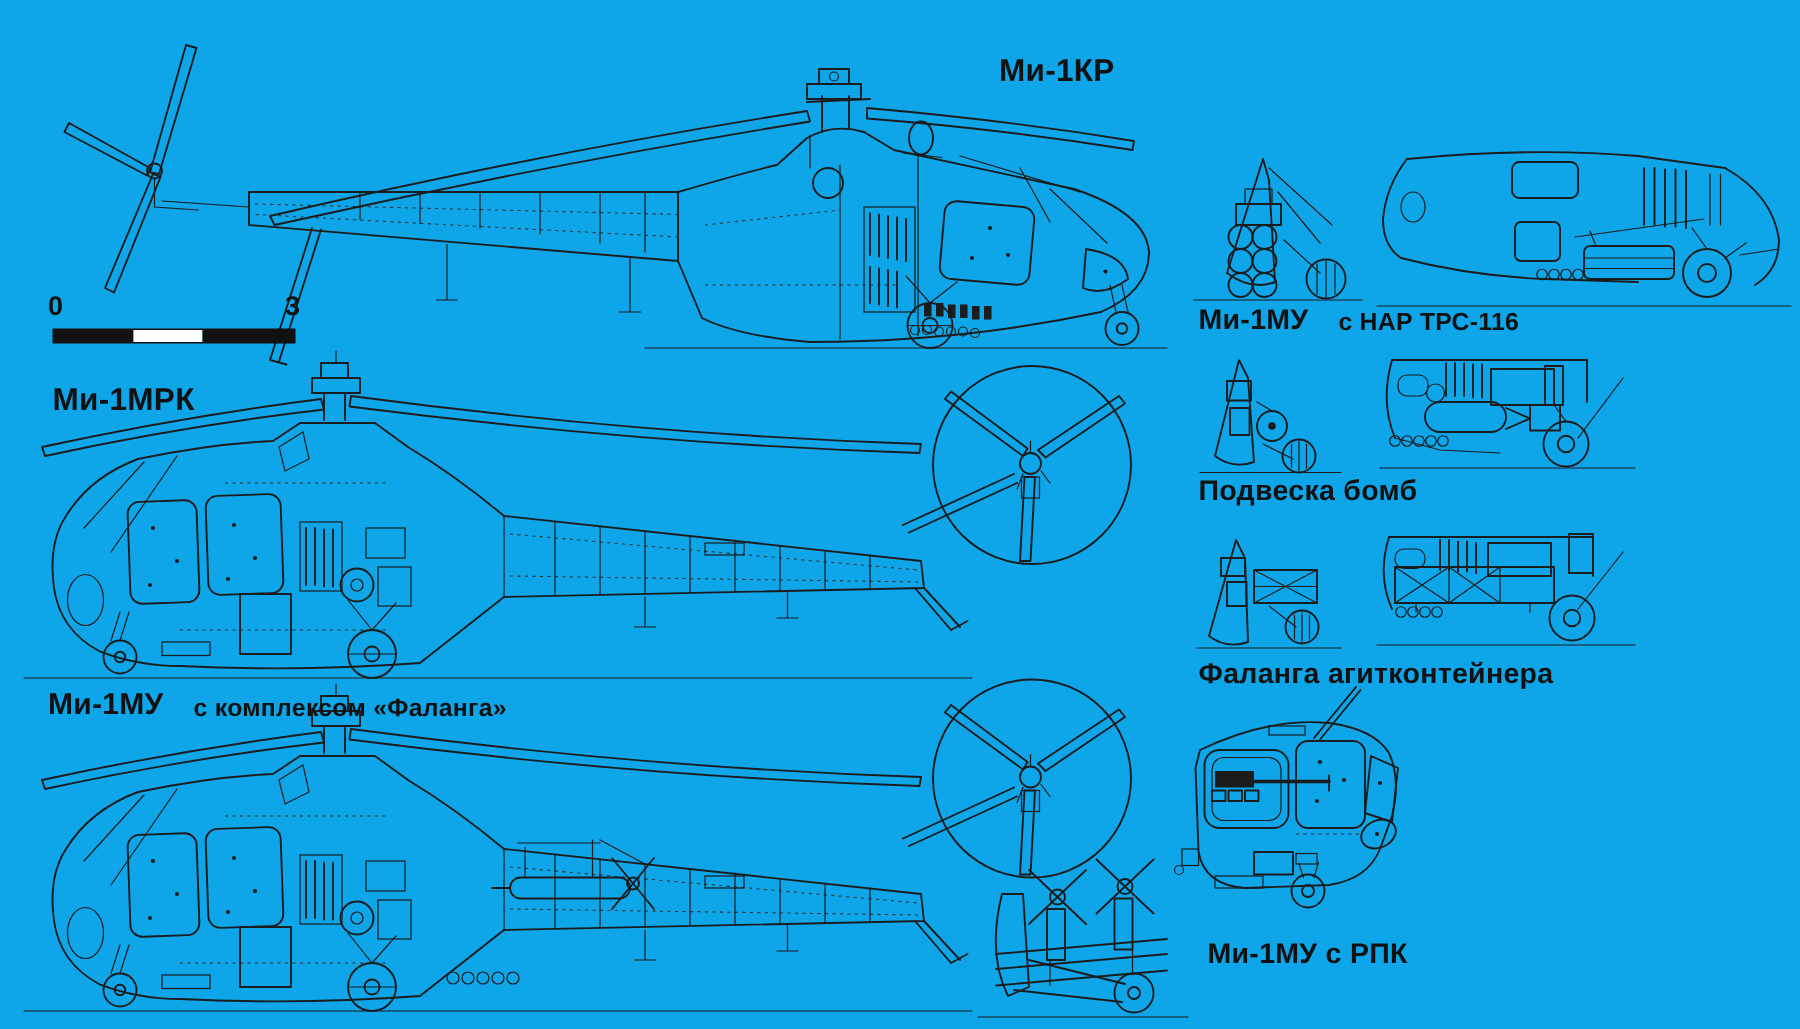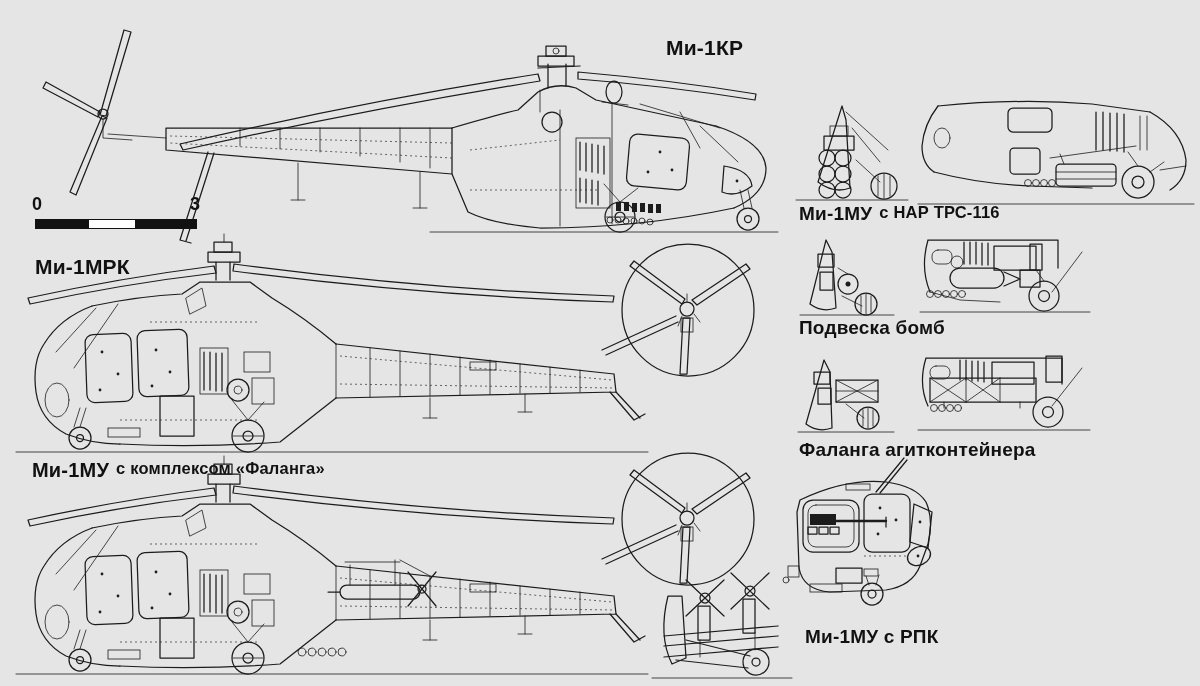--- a/index.html
+++ b/index.html
@@ -1,30 +1,30 @@
 <!DOCTYPE html>
 <html><head>
 <meta charset="utf-8">
 <style>
   html,body{margin:0;padding:0;background:#ffffff;}
   #canvas{
-    position:relative;width:1200px;height:686px;background:#e5e5e5;overflow:hidden;
+    position:relative;width:1200px;height:686px;background:#0ea5e9;overflow:hidden;
     font-family:"Liberation Sans","DejaVu Sans",sans-serif;color:#111;
   }
   svg{position:absolute;left:0;top:0;}
   svg .st{stroke:#1c1c1c;fill:none;stroke-width:1.25;stroke-linecap:round;stroke-linejoin:round;}
   svg .thin{stroke:#1c1c1c;fill:none;stroke-width:0.8;stroke-linecap:round;}
   svg .dash{stroke:#2a2a2a;fill:none;stroke-width:0.7;stroke-dasharray:2 3;}
   svg .fill{fill:#1c1c1c;stroke:none;}
   svg .dot{fill:#1c1c1c;stroke:none;}
   .lbl{position:absolute;font-weight:bold;white-space:nowrap;letter-spacing:.2px;}
   .lbl-xl{font-size:21px;}
   .lbl-l{font-size:19px;}
   .lbl-m{font-size:19px;}
-  .combo{display:flex;align-items:flex-start;gap:7px;}
+  .combo{display:flex;align-items:flex-end;gap:20px;}
   .combo .big{font-size:20px;font-weight:bold;}
   .combo .big2{font-size:19px;font-weight:bold;}
   .combo .small{font-size:16.5px;font-weight:bold;}
   
   .scalebar{position:absolute;left:28px;top:194px;width:174px;height:40px;}
   .scalebar .num{position:absolute;top:0;font-size:18px;font-weight:bold;}
   .scalebar .n0{left:4px;} .scalebar .n3{right:2px;}
   .scalebar .bar{position:absolute;left:7px;top:25px;width:160px;height:8px;border:1.5px solid #111;display:flex;}
   .scalebar .seg{height:100%;}
   .scalebar .b{background:#111;} .scalebar .w{background:#fff;}

